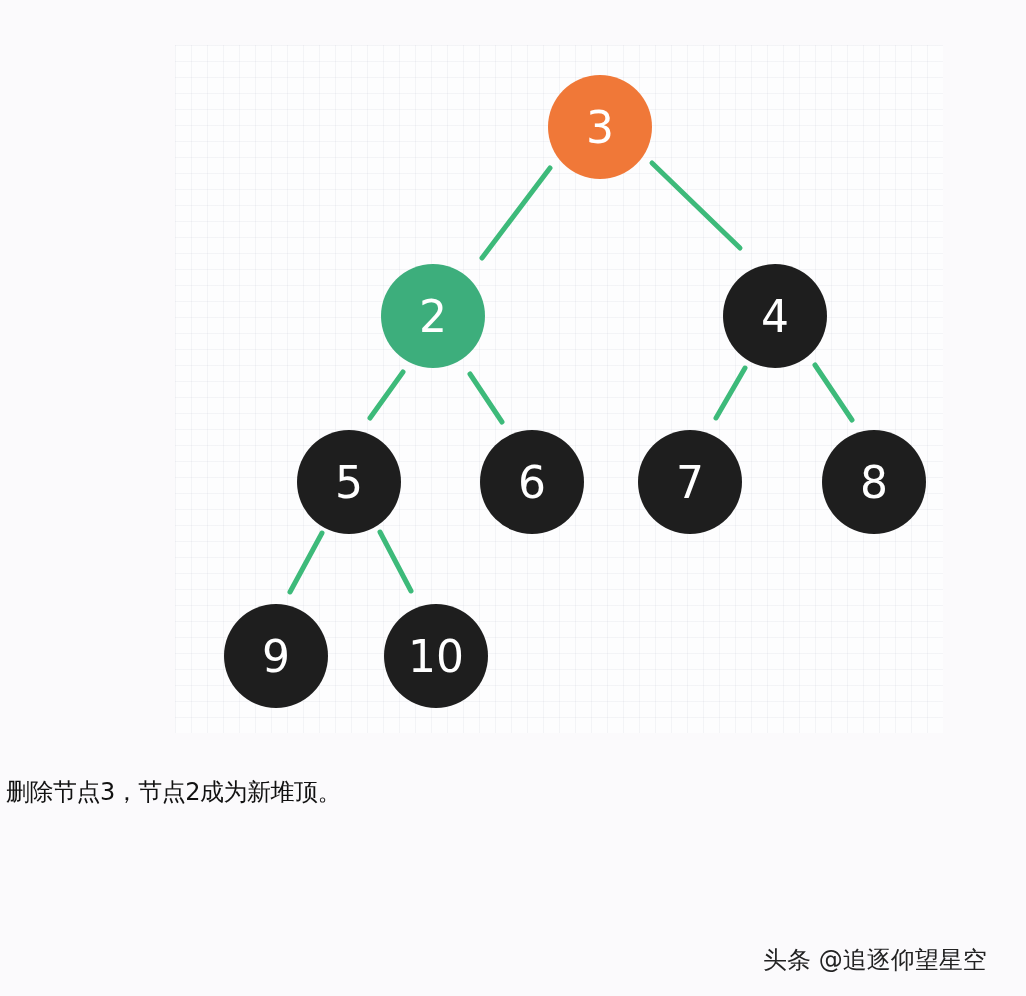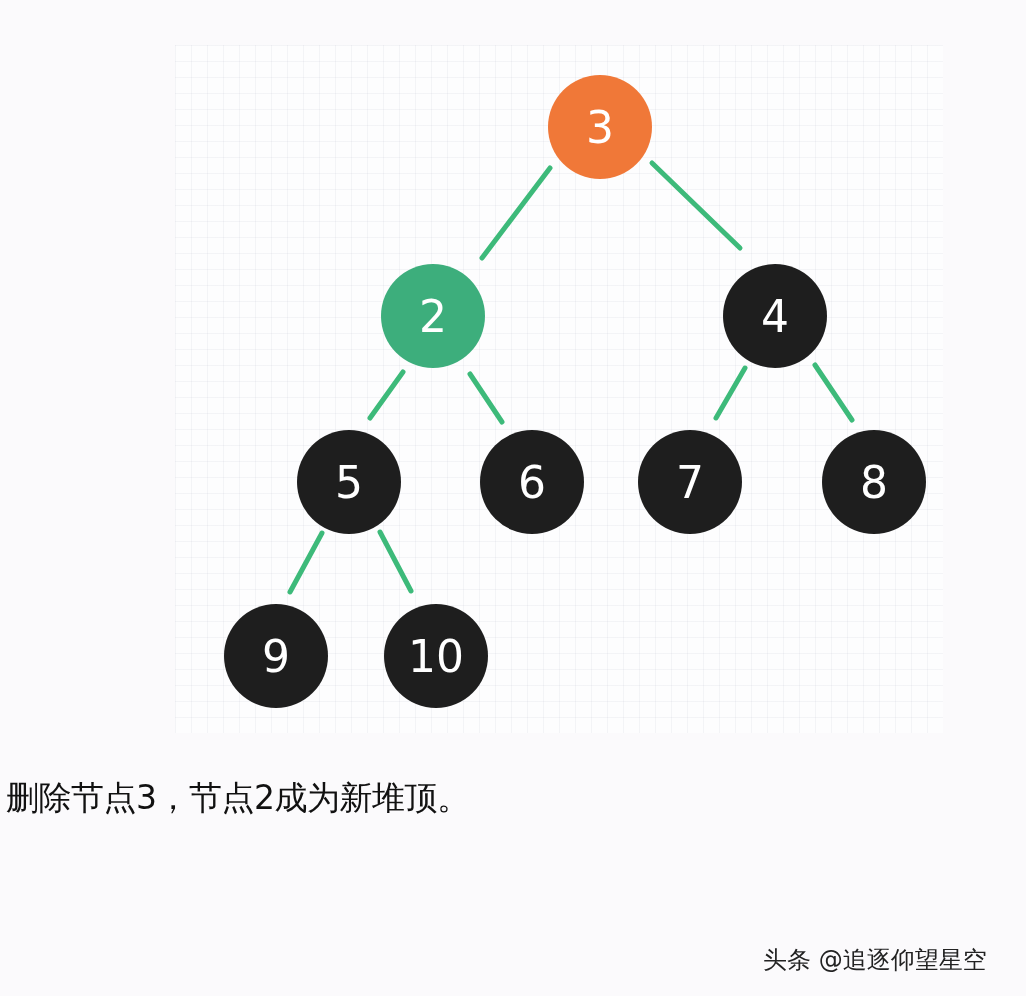--- a/index.html
+++ b/index.html
@@ -26,21 +26,21 @@
       font-family: "DejaVu Sans", sans-serif;
       font-size: 44px;
       fill: #ffffff;
       text-anchor: middle;
       dominant-baseline: central;
     }
     .caption {
       position: absolute;
       left: 6px; top: 776px;
       font-family: "DejaVu Sans", sans-serif;
-      font-size: 33px;
+      font-size: 24px;
       color: #111111;
       letter-spacing: -0.5px;
     }
     .watermark {
       position: absolute;
       left: 763px; top: 944px;
       font-family: "DejaVu Sans", sans-serif;
       font-size: 24px;
       color: #222222;
     }

